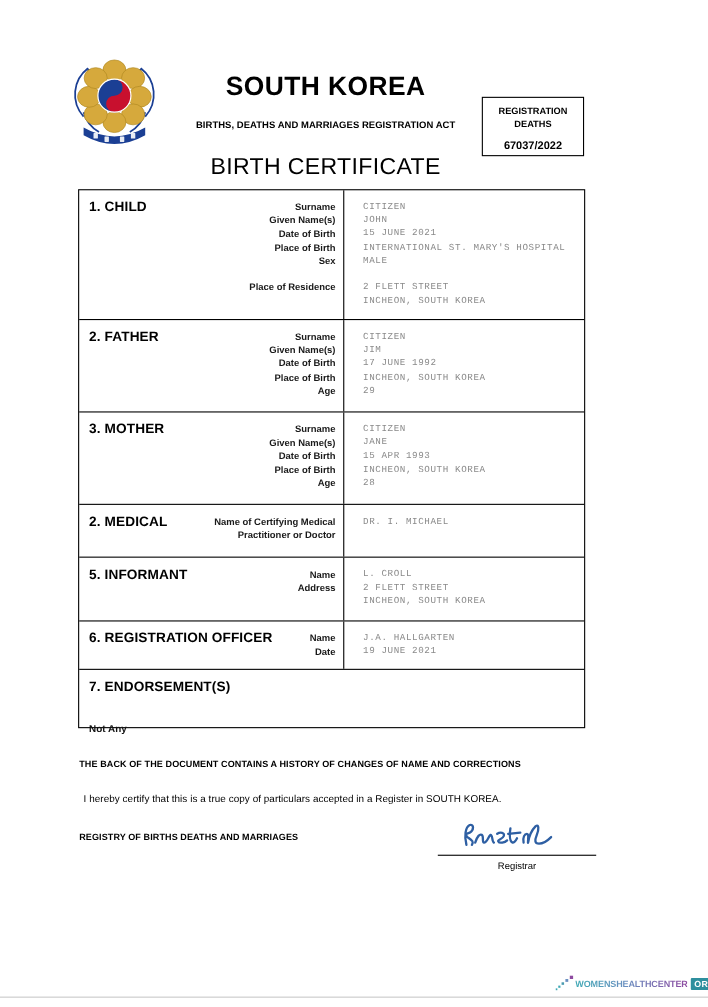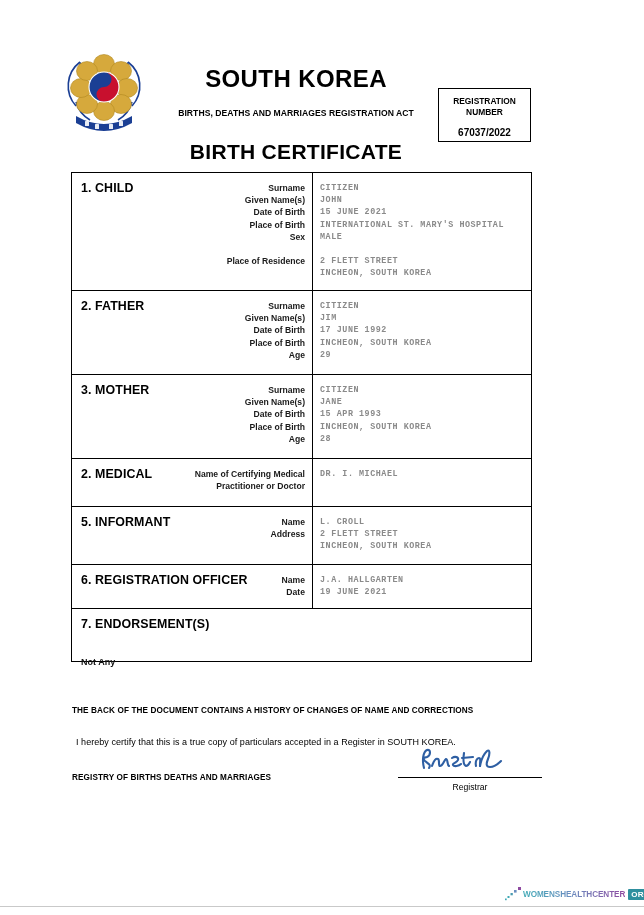--- a/index.html
+++ b/index.html
@@ -55,21 +55,21 @@
     margin: 16px;
   }
   .act-line {
     font-size: 8.6px;
     font-weight: bold;
     letter-spacing: 0.05px;
     margin-top: 16px;
   }
   .cert-title {
     font-size: 21px;
-    font-weight: bold;
+    font-weight: normal;
     letter-spacing: 0.3px;
     margin-top: 22px;
   }
 
   .regbox {
     position: absolute;
     left: 438px;
     top: 88px;
     width: 93px;
     height: 54px;
@@ -130,28 +130,27 @@
     line-height: 12.2px;
     color: #1a1a1a;
   }
   .labels .lbl { display: block; white-space: nowrap; }
   .labels .lbl.gap { margin-top: 12.2px; }
 
   .cell-right {
     flex: 1 1 auto;
     border-left: 1.4px solid #000;
     box-sizing: border-box;
-    padding: 9px 6px 8px 7px;
+    padding: 9px 6px 8px 17px;
     font-family: "Liberation Mono", "DejaVu Sans Mono", monospace;
     font-size: 8.4px;
     letter-spacing: 0.55px;
     line-height: 12.2px;
     color: #8a8a8a;
     white-space: nowrap;
-    font-weight: bold;
   }
   .cell-right .val { display: block; }
   .cell-right .val.gap { margin-top: 12.2px; }
 
   
   .row-full {
     display: block;
     padding: 8px 9px 12px 9px;
     box-sizing: border-box;
   }
@@ -170,21 +169,20 @@
   .r-informant { height: 58px; }
   .r-officer { height: 44px; }
   .r-endorse { height: 52px; }
 
   
   .footer {
     position: absolute;
     left: 72px;
     top: 690px;
     width: 470px;
-    margin-top: 16px;
   }
   .footer-back {
     font-size: 8.2px;
     font-weight: bold;
     letter-spacing: 0.1px;
   }
   .footer-certify {
     margin-top: 22px;
     font-size: 9px;
     letter-spacing: 0.05px;
@@ -298,21 +296,21 @@
     </div>
 
     <div class="header-center">
       <div class="country-title">SOUTH KOREA</div>
       <div class="act-line">BIRTHS, DEATHS AND MARRIAGES REGISTRATION ACT</div>
       <div class="cert-title">BIRTH CERTIFICATE</div>
     </div>
 
     <div class="regbox">
       <div class="regbox-label">REGISTRATION</div>
-      <div class="regbox-label">NUMBER</div>
+      <div class="regbox-label">DEATHS</div>
       <div class="regbox-value">67037/2022</div>
     </div>
   </div>
 
   <div class="table">
 
     <div class="row r-child">
       <div class="cell-left">
         <div class="section-title">1. CHILD</div>
         <div class="labels">

